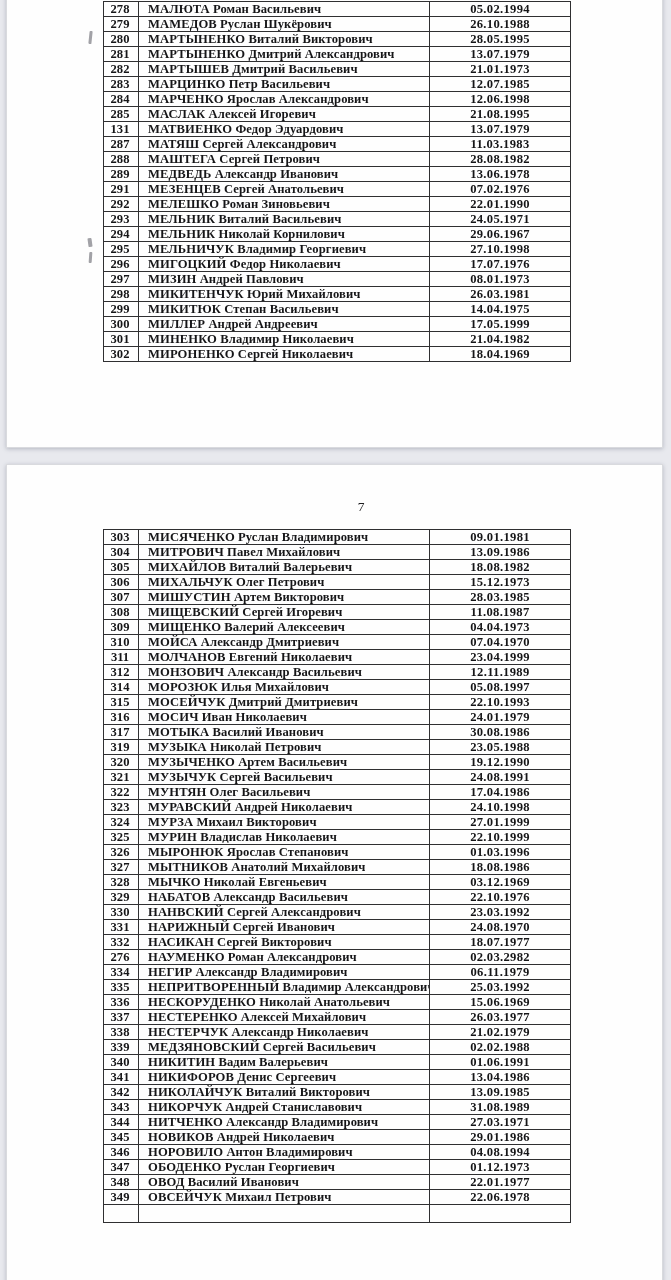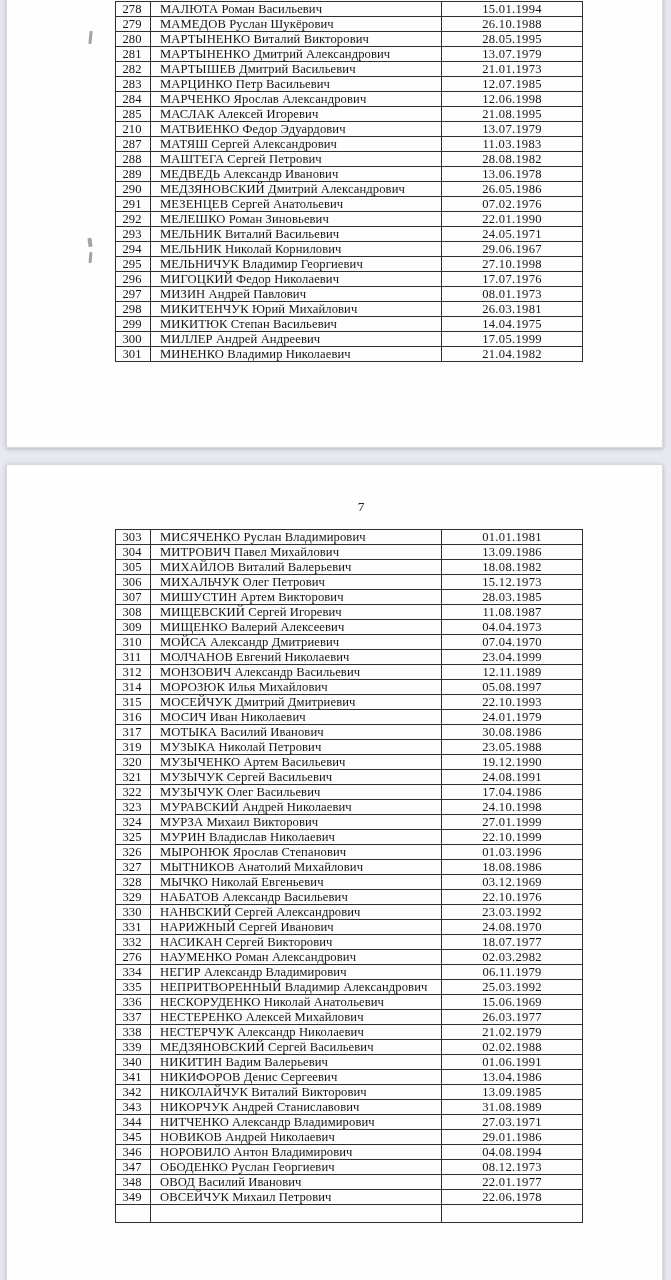--- a/index.html
+++ b/index.html
@@ -24,24 +24,25 @@
     position:absolute;
     top:34px;
     left:340px;
     width:28px;
     text-align:center;
     font-size:13.5px;
     color:#1d1d1f;
   }
   .doc-table {
     position:absolute;
-    left:108px;
+    left:96px;
     width:467px;
     border-collapse:collapse;
     table-layout:fixed;
+    font-weight:bold;
   }
   #page-1 .doc-table { top:6px; }
   #page-2 .doc-table { top:64px; }
   .doc-table td {
     border:1px solid #2f2f31;
     height:14.9px;
     font-size:12.6px;
     line-height:14px;
     color:#161618;
     white-space:nowrap;
@@ -66,21 +67,21 @@
 
 <div id="page-1" class="paper">
   <span id="mark-1" class="scan-mark"></span>
   <span id="mark-2" class="scan-mark"></span>
   <span id="mark-3" class="scan-mark"></span>
   <table class="doc-table">
     <tbody>
         <tr>
           <td class="col-num">278</td>
           <td class="col-name">МАЛЮТА Роман Васильевич</td>
-          <td class="col-date">15.01.1994</td>
+          <td class="col-date">05.02.1994</td>
         </tr>
         <tr>
           <td class="col-num">279</td>
           <td class="col-name">МАМЕДОВ Руслан Шукёрович</td>
           <td class="col-date">26.10.1988</td>
         </tr>
         <tr>
           <td class="col-num">280</td>
           <td class="col-name">МАРТЫНЕНКО Виталий Викторович</td>
           <td class="col-date">28.05.1995</td>
@@ -104,45 +105,40 @@
           <td class="col-num">284</td>
           <td class="col-name">МАРЧЕНКО Ярослав Александрович</td>
           <td class="col-date">12.06.1998</td>
         </tr>
         <tr>
           <td class="col-num">285</td>
           <td class="col-name">МАСЛАК Алексей Игоревич</td>
           <td class="col-date">21.08.1995</td>
         </tr>
         <tr>
-          <td class="col-num">210</td>
+          <td class="col-num">131</td>
           <td class="col-name">МАТВИЕНКО Федор Эдуардович</td>
           <td class="col-date">13.07.1979</td>
         </tr>
         <tr>
           <td class="col-num">287</td>
           <td class="col-name">МАТЯШ Сергей Александрович</td>
           <td class="col-date">11.03.1983</td>
         </tr>
         <tr>
           <td class="col-num">288</td>
           <td class="col-name">МАШТЕГА Сергей Петрович</td>
           <td class="col-date">28.08.1982</td>
         </tr>
         <tr>
           <td class="col-num">289</td>
           <td class="col-name">МЕДВЕДЬ Александр Иванович</td>
           <td class="col-date">13.06.1978</td>
         </tr>
         <tr>
-          <td class="col-num">290</td>
-          <td class="col-name">МЕДЗЯНОВСКИЙ Дмитрий Александрович</td>
-          <td class="col-date">26.05.1986</td>
-        </tr>
-        <tr>
           <td class="col-num">291</td>
           <td class="col-name">МЕЗЕНЦЕВ Сергей Анатольевич</td>
           <td class="col-date">07.02.1976</td>
         </tr>
         <tr>
           <td class="col-num">292</td>
           <td class="col-name">МЕЛЕШКО Роман Зиновьевич</td>
           <td class="col-date">22.01.1990</td>
         </tr>
         <tr>
@@ -182,33 +178,38 @@
         </tr>
         <tr>
           <td class="col-num">300</td>
           <td class="col-name">МИЛЛЕР Андрей Андреевич</td>
           <td class="col-date">17.05.1999</td>
         </tr>
         <tr>
           <td class="col-num">301</td>
           <td class="col-name">МИНЕНКО Владимир Николаевич</td>
           <td class="col-date">21.04.1982</td>
+        </tr>
+        <tr>
+          <td class="col-num">302</td>
+          <td class="col-name">МИРОНЕНКО Сергей Николаевич</td>
+          <td class="col-date">18.04.1969</td>
         </tr>
       </tbody>
   </table>
 </div>
 
 <div id="page-2" class="paper">
   <div class="page-number">7</div>
   <table class="doc-table">
     <tbody>
         <tr>
           <td class="col-num">303</td>
           <td class="col-name">МИСЯЧЕНКО Руслан Владимирович</td>
-          <td class="col-date">01.01.1981</td>
+          <td class="col-date">09.01.1981</td>
         </tr>
         <tr>
           <td class="col-num">304</td>
           <td class="col-name">МИТРОВИЧ Павел Михайлович</td>
           <td class="col-date">13.09.1986</td>
         </tr>
         <tr>
           <td class="col-num">305</td>
           <td class="col-name">МИХАЙЛОВ Виталий Валерьевич</td>
           <td class="col-date">18.08.1982</td>
@@ -278,21 +279,21 @@
           <td class="col-name">МУЗЫЧЕНКО Артем Васильевич</td>
           <td class="col-date">19.12.1990</td>
         </tr>
         <tr>
           <td class="col-num">321</td>
           <td class="col-name">МУЗЫЧУК Сергей Васильевич</td>
           <td class="col-date">24.08.1991</td>
         </tr>
         <tr>
           <td class="col-num">322</td>
-          <td class="col-name">МУЗЫЧУК Олег Васильевич</td>
+          <td class="col-name">МУНТЯН Олег Васильевич</td>
           <td class="col-date">17.04.1986</td>
         </tr>
         <tr>
           <td class="col-num">323</td>
           <td class="col-name">МУРАВСКИЙ Андрей Николаевич</td>
           <td class="col-date">24.10.1998</td>
         </tr>
         <tr>
           <td class="col-num">324</td>
           <td class="col-name">МУРЗА Михаил Викторович</td>
@@ -404,21 +405,21 @@
           <td class="col-date">29.01.1986</td>
         </tr>
         <tr>
           <td class="col-num">346</td>
           <td class="col-name">НОРОВИЛО Антон Владимирович</td>
           <td class="col-date">04.08.1994</td>
         </tr>
         <tr>
           <td class="col-num">347</td>
           <td class="col-name">ОБОДЕНКО Руслан Георгиевич</td>
-          <td class="col-date">08.12.1973</td>
+          <td class="col-date">01.12.1973</td>
         </tr>
         <tr>
           <td class="col-num">348</td>
           <td class="col-name">ОВОД Василий Иванович</td>
           <td class="col-date">22.01.1977</td>
         </tr>
         <tr>
           <td class="col-num">349</td>
           <td class="col-name">ОВСЕЙЧУК Михаил Петрович</td>
           <td class="col-date">22.06.1978</td>

